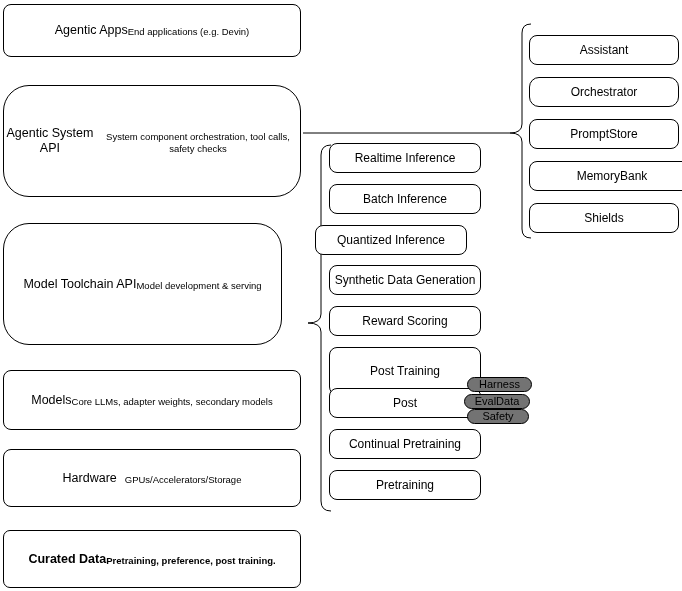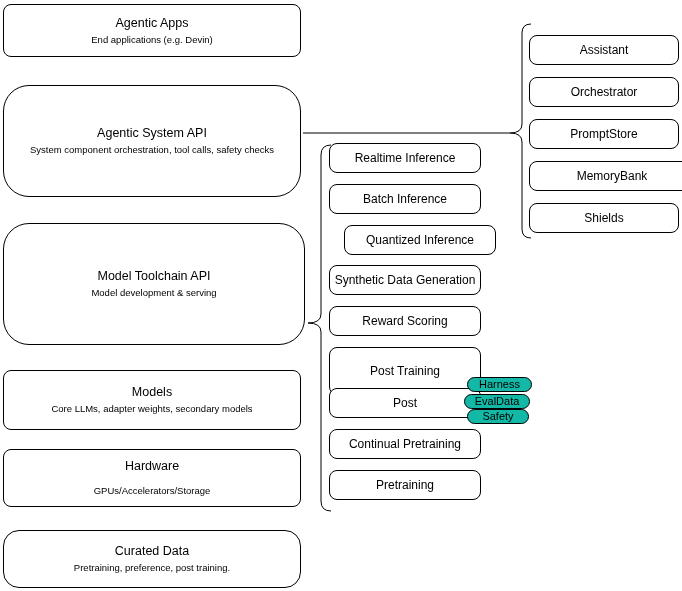--- a/index.html
+++ b/index.html
@@ -14,21 +14,21 @@
   }
   svg.links { position: absolute; left: 0; top: 0; }
   svg.links path { stroke: #000000; stroke-width: 1; fill: none; stroke-linejoin: round; }
 
   .node {
     position: absolute;
     background: #ffffff;
     border: 1px solid #000000;
     box-sizing: border-box;
     display: flex;
-    flex-direction: column;
+    flex-direction: row;
     align-items: center;
     justify-content: center;
     text-align: center;
   }
   .node .title { font-size: 12.5px; line-height: 15px; }
   .node .subtitle { font-size: 9.5px; line-height: 12px; margin-top: 3px; }
 
   .item {
     position: absolute;
     background: #ffffff;
@@ -37,21 +37,21 @@
     box-sizing: border-box;
     display: flex;
     align-items: center;
     justify-content: center;
     text-align: right;
     font-size: 12px;
   }
 
   .tag {
     position: absolute;
-    background: #14b8a6;
+    background: #737373;
     border: 1px solid #000000;
     border-radius: 999px;
     box-sizing: border-box;
     display: flex;
     align-items: center;
     justify-content: center;
     font-size: 11px;
     line-height: 1;
   }
 </style>
@@ -67,51 +67,51 @@
 
   <div id="left-stack">
       <div class="node" style="left: 3px; top: 4px; width: 298px; height: 53px; border-radius: 8px;">
         <div class="title">Agentic Apps</div>
         <div class="subtitle">End applications (e.g. Devin)</div>
       </div>
       <div class="node" style="left: 3px; top: 85px; width: 298px; height: 112px; border-radius: 26px;">
         <div class="title">Agentic System API</div>
         <div class="subtitle">System component orchestration, tool calls, safety checks</div>
       </div>
-      <div class="node" style="left: 3px; top: 223px; width: 302px; height: 122px; border-radius: 26px;">
+      <div class="node" style="left: 3px; top: 223px; width: 279px; height: 122px; border-radius: 26px;">
         <div class="title">Model Toolchain API</div>
         <div class="subtitle">Model development &amp; serving</div>
       </div>
       <div class="node" style="left: 3px; top: 370px; width: 298px; height: 60px; border-radius: 8px;">
         <div class="title">Models</div>
         <div class="subtitle">Core LLMs, adapter weights, secondary models</div>
       </div>
       <div class="node" style="left: 3px; top: 449px; width: 298px; height: 58px; border-radius: 8px; gap: 8px;">
         <div class="title">Hardware</div>
         <div class="subtitle">GPUs/Accelerators/Storage</div>
       </div>
-      <div class="node" style="left: 3px; top: 530px; width: 298px; height: 58px; border-radius: 16px;">
+      <div class="node" style="left: 3px; top: 530px; width: 298px; height: 58px; border-radius: 7px; font-weight: bold;">
         <div class="title">Curated Data</div>
         <div class="subtitle">Pretraining, preference, post training.</div>
       </div>
     </div>
   <div id="toolchain-group">
       <div class="item" style="left: 329px; top: 143px; width: 152px; height: 30px;">Realtime Inference</div>
       <div class="item" style="left: 329px; top: 184px; width: 152px; height: 30px;">Batch Inference</div>
-      <div class="item" style="left: 344px; top: 225px; width: 152px; height: 30px;">Quantized Inference</div>
+      <div class="item" style="left: 315px; top: 225px; width: 152px; height: 30px;">Quantized Inference</div>
       <div class="item" style="left: 329px; top: 265px; width: 152px; height: 30px;">Synthetic Data Generation</div>
       <div class="item" style="left: 329px; top: 306px; width: 152px; height: 30px;">Reward Scoring</div>
       <div class="item" style="left: 329px; top: 347px; width: 152px; height: 48px;">Post Training</div>
       <div class="item" style="left: 329px; top: 388px; width: 152px; height: 30px;">Post</div>
       <div class="item" style="left: 329px; top: 429px; width: 152px; height: 30px;">Continual Pretraining</div>
       <div class="item" style="left: 329px; top: 470px; width: 152px; height: 30px;">Pretraining</div>
     </div>
   <div id="system-group">
       <div class="item" style="left: 529px; top: 35px; width: 150px; height: 30px;">Assistant</div>
-      <div class="item" style="left: 529px; top: 77px; width: 150px; height: 30px;">Orchestrator</div>
+      <div class="item" style="left: 529px; top: 77px; width: 150px; height: 30px; border-radius: 10px;">Orchestrator</div>
       <div class="item" style="left: 529px; top: 119px; width: 150px; height: 30px;">PromptStore</div>
       <div class="item" style="left: 529px; top: 161px; width: 166px; height: 30px;">MemoryBank</div>
       <div class="item" style="left: 529px; top: 203px; width: 150px; height: 30px;">Shields</div>
     </div>
   <div id="evals-tags">
       <div class="tag" style="left: 467px; top: 377px; width: 65px; height: 15px;">Harness</div>
       <div class="tag" style="left: 464px; top: 394px; width: 66px; height: 15px;">EvalData</div>
       <div class="tag" style="left: 467px; top: 409px; width: 62px; height: 15px;">Safety</div>
     </div>
 </div>

